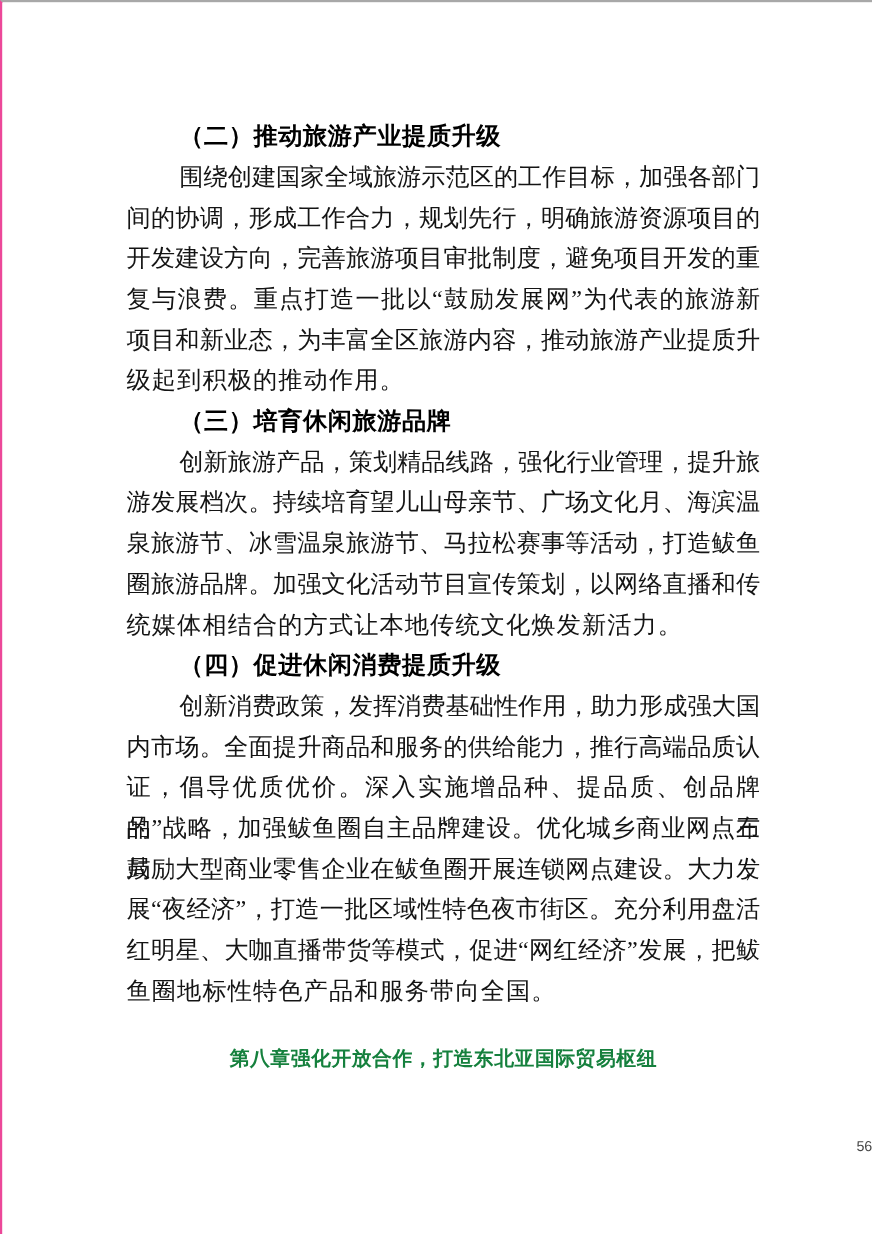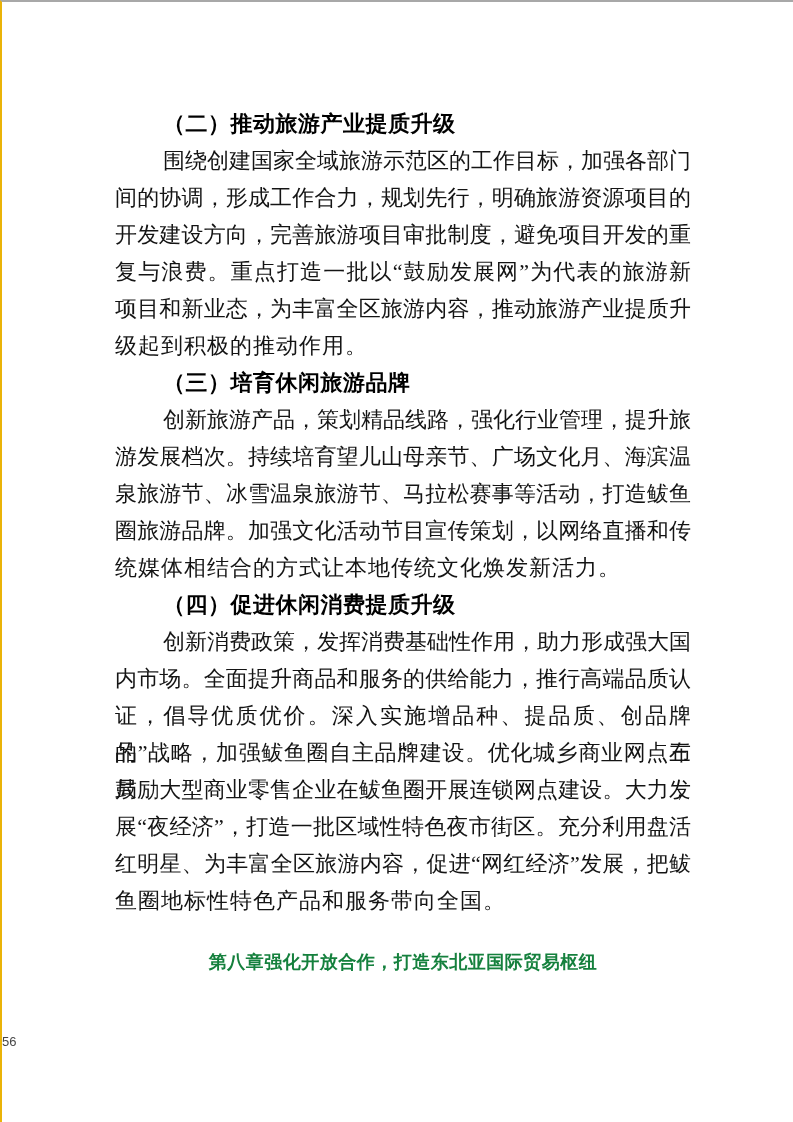--- a/index.html
+++ b/index.html
@@ -7,21 +7,21 @@
   body {
     width: 793px; height: 1122px;
     font-family: "Liberation Serif", "DejaVu Serif", serif;
     overflow: hidden;
   }
   .page {
     position: relative;
     width: 793px; height: 1122px;
     background: #ffffff;
     border-top: 2px solid #a8a8a8;
-    border-left: 2px solid #eab308;
+    border-left: 2px solid #ec4899;
     overflow: hidden;
   }
   .content {
     position: absolute;
     left: 113px;
     top: 103px;
     width: 576px;
   }
   .line {
     height: 37px;
@@ -59,21 +59,21 @@
     font-weight: 700;
     font-size: 18px;
     letter-spacing: 0.5px;
     color: #15803d;
   }
   .footer {
     position: absolute;
     left: 0;
     top: 1032px;
     width: 100%;
-    text-align: left;
+    text-align: right;
     font-family: "Liberation Sans", "DejaVu Sans", sans-serif;
     font-size: 13px;
     color: #474747;
   }
 </style>
 </head>
 <body>
 
 <div class="page">
   <div class="content">
@@ -101,21 +101,21 @@
 
     <div class="line heading indent">（四）促进休闲消费提质升级</div>
 
     <div>
       <div class="line fill indent">创新消费政策，发挥消费基础性作用，助力形成强大国</div>
       <div class="line fill">内市场。全面提升商品和服务的供给能力，推行高端品质认</div>
       <div class="line fill">证，倡导优质优价。深入实施增品种、提品质、创品牌的“三</div>
       <div class="line fill">品”战略，加强鲅鱼圈自主品牌建设。优化城乡商业网点布局，</div>
       <div class="line fill">鼓励大型商业零售企业在鲅鱼圈开展连锁网点建设。大力发</div>
       <div class="line fill">展“夜经济”，打造一批区域性特色夜市街区。充分利用盘活</div>
-      <div class="line fill">红明星、为丰富全区旅游内容，促进“网红经济”发展，把鲅</div>
+      <div class="line fill">红明星、大咖直播带货等模式，促进“网红经济”发展，把鲅</div>
       <div class="line end">鱼圈地标性特色产品和服务带向全国。</div>
     </div>
 
     <div class="chapter">第八章强化开放合作，打造东北亚国际贸易枢纽</div>
 
   </div>
 
   <div class="footer">56</div>
 </div>
 

